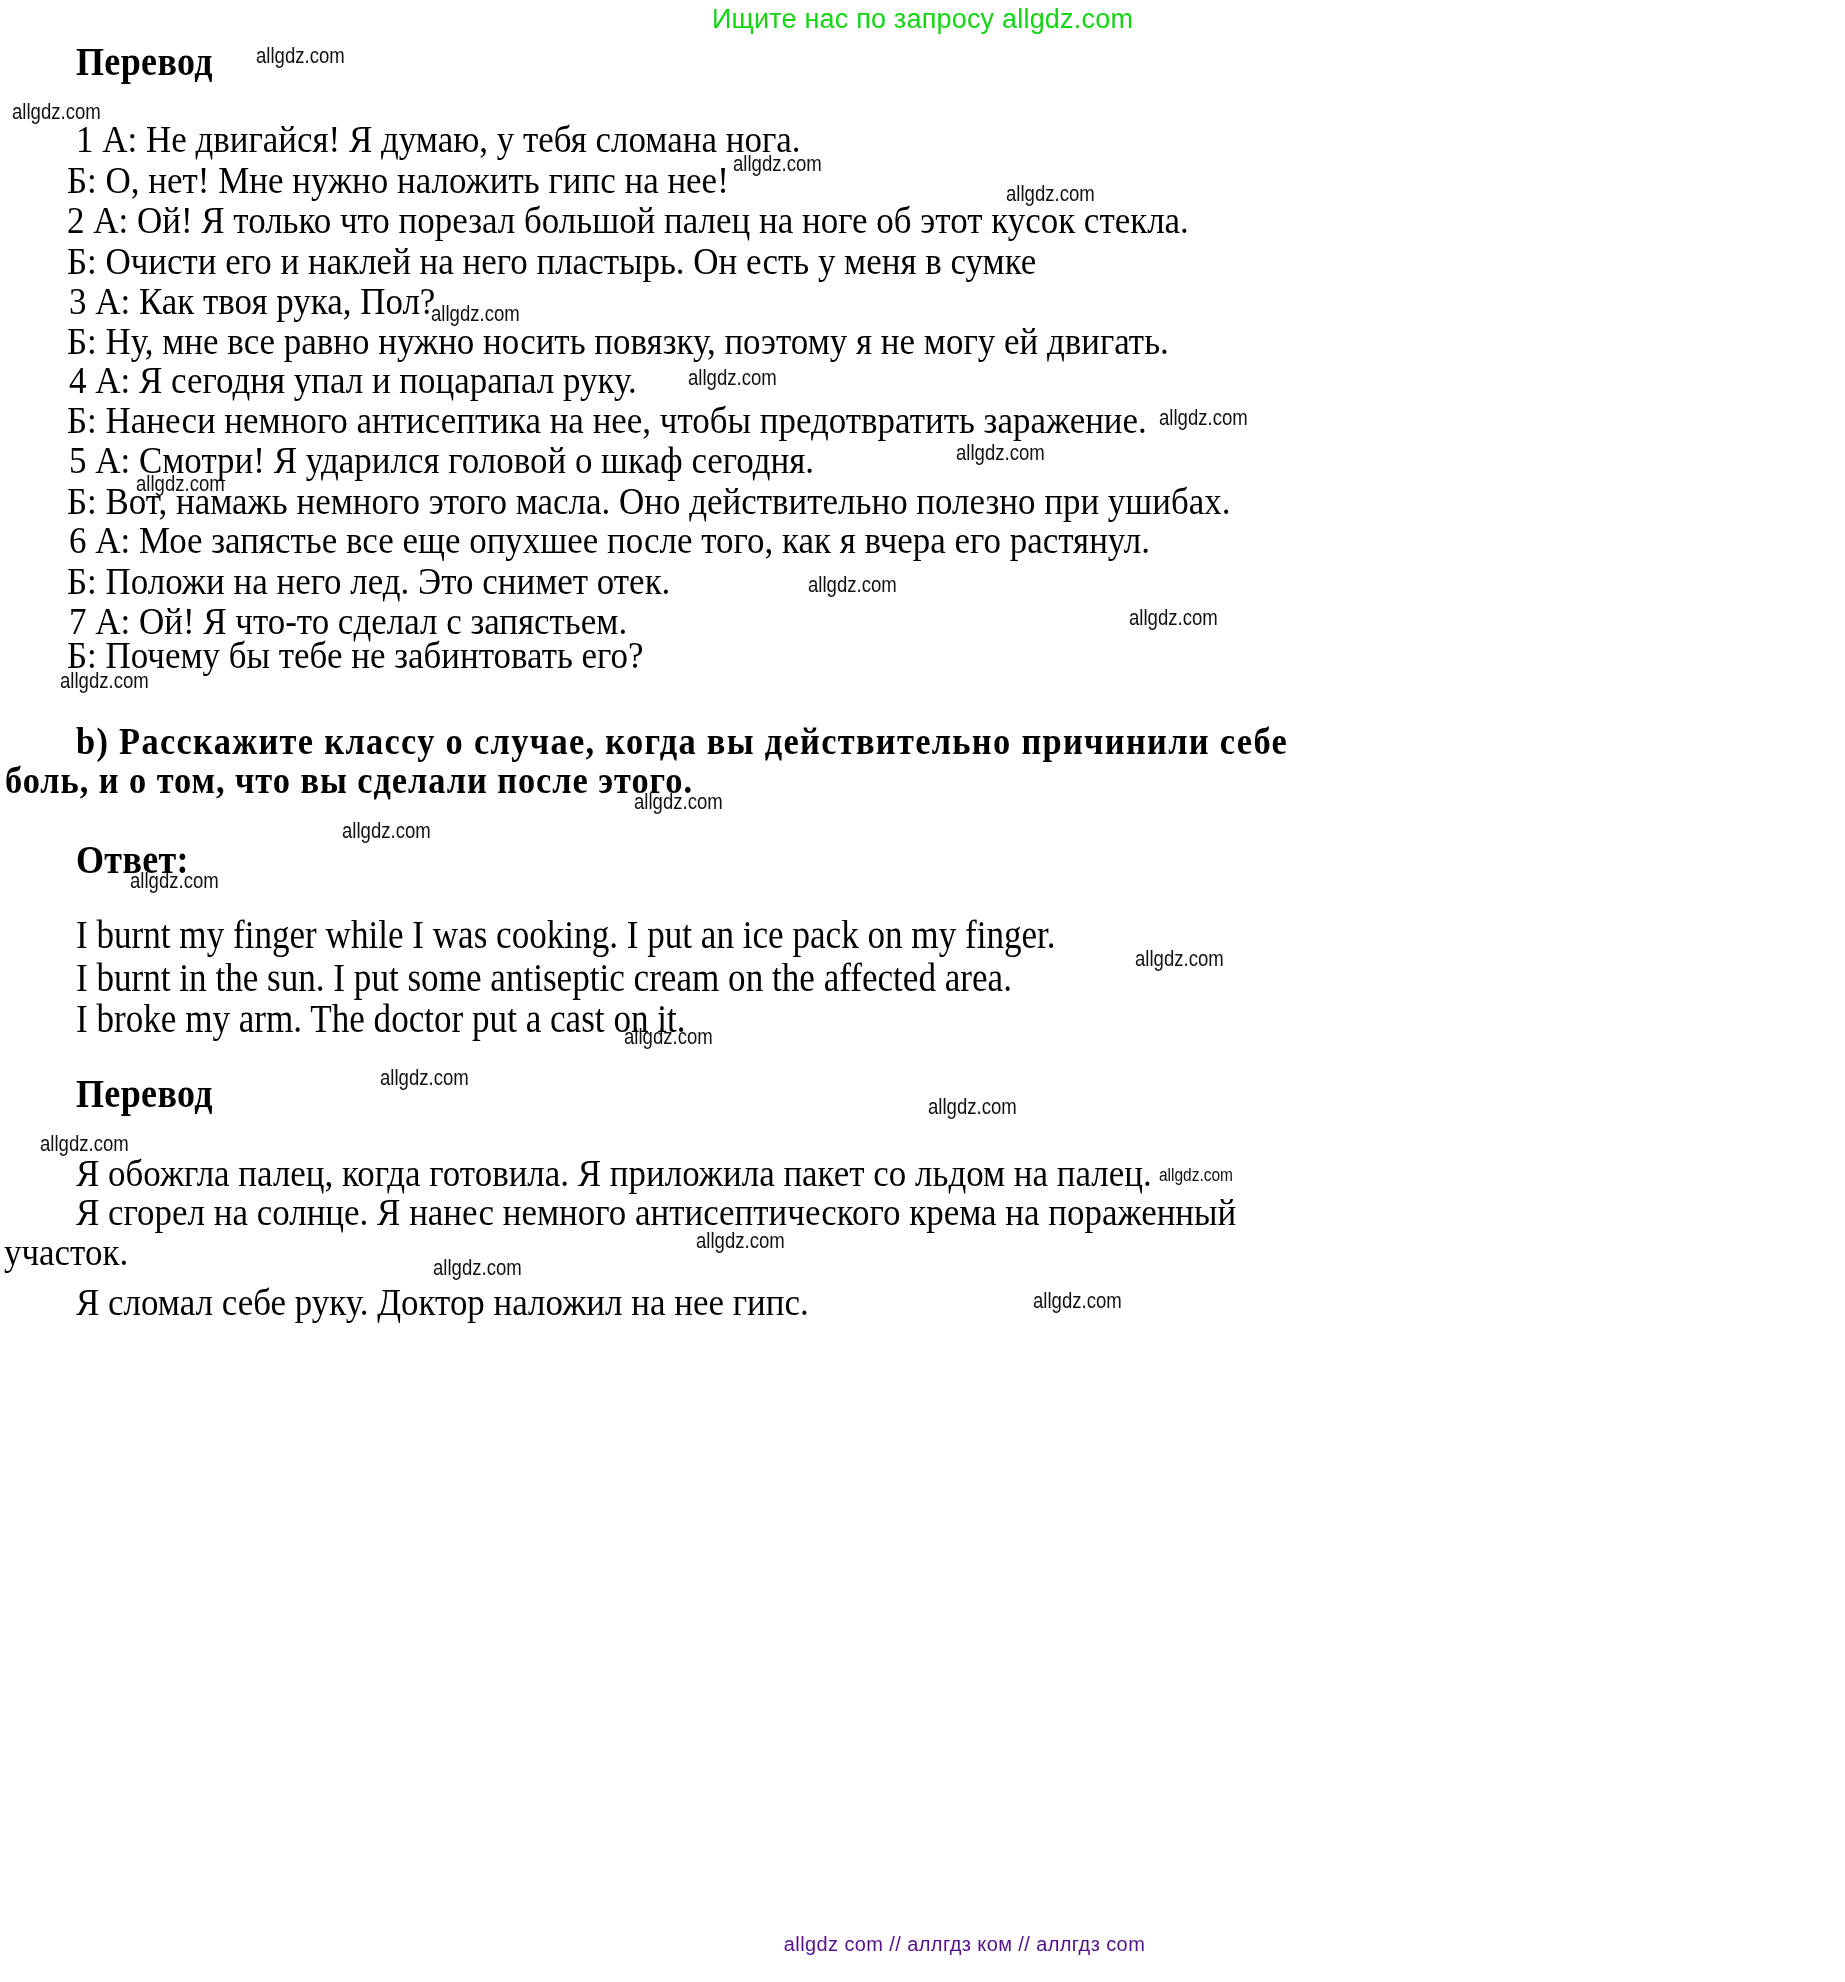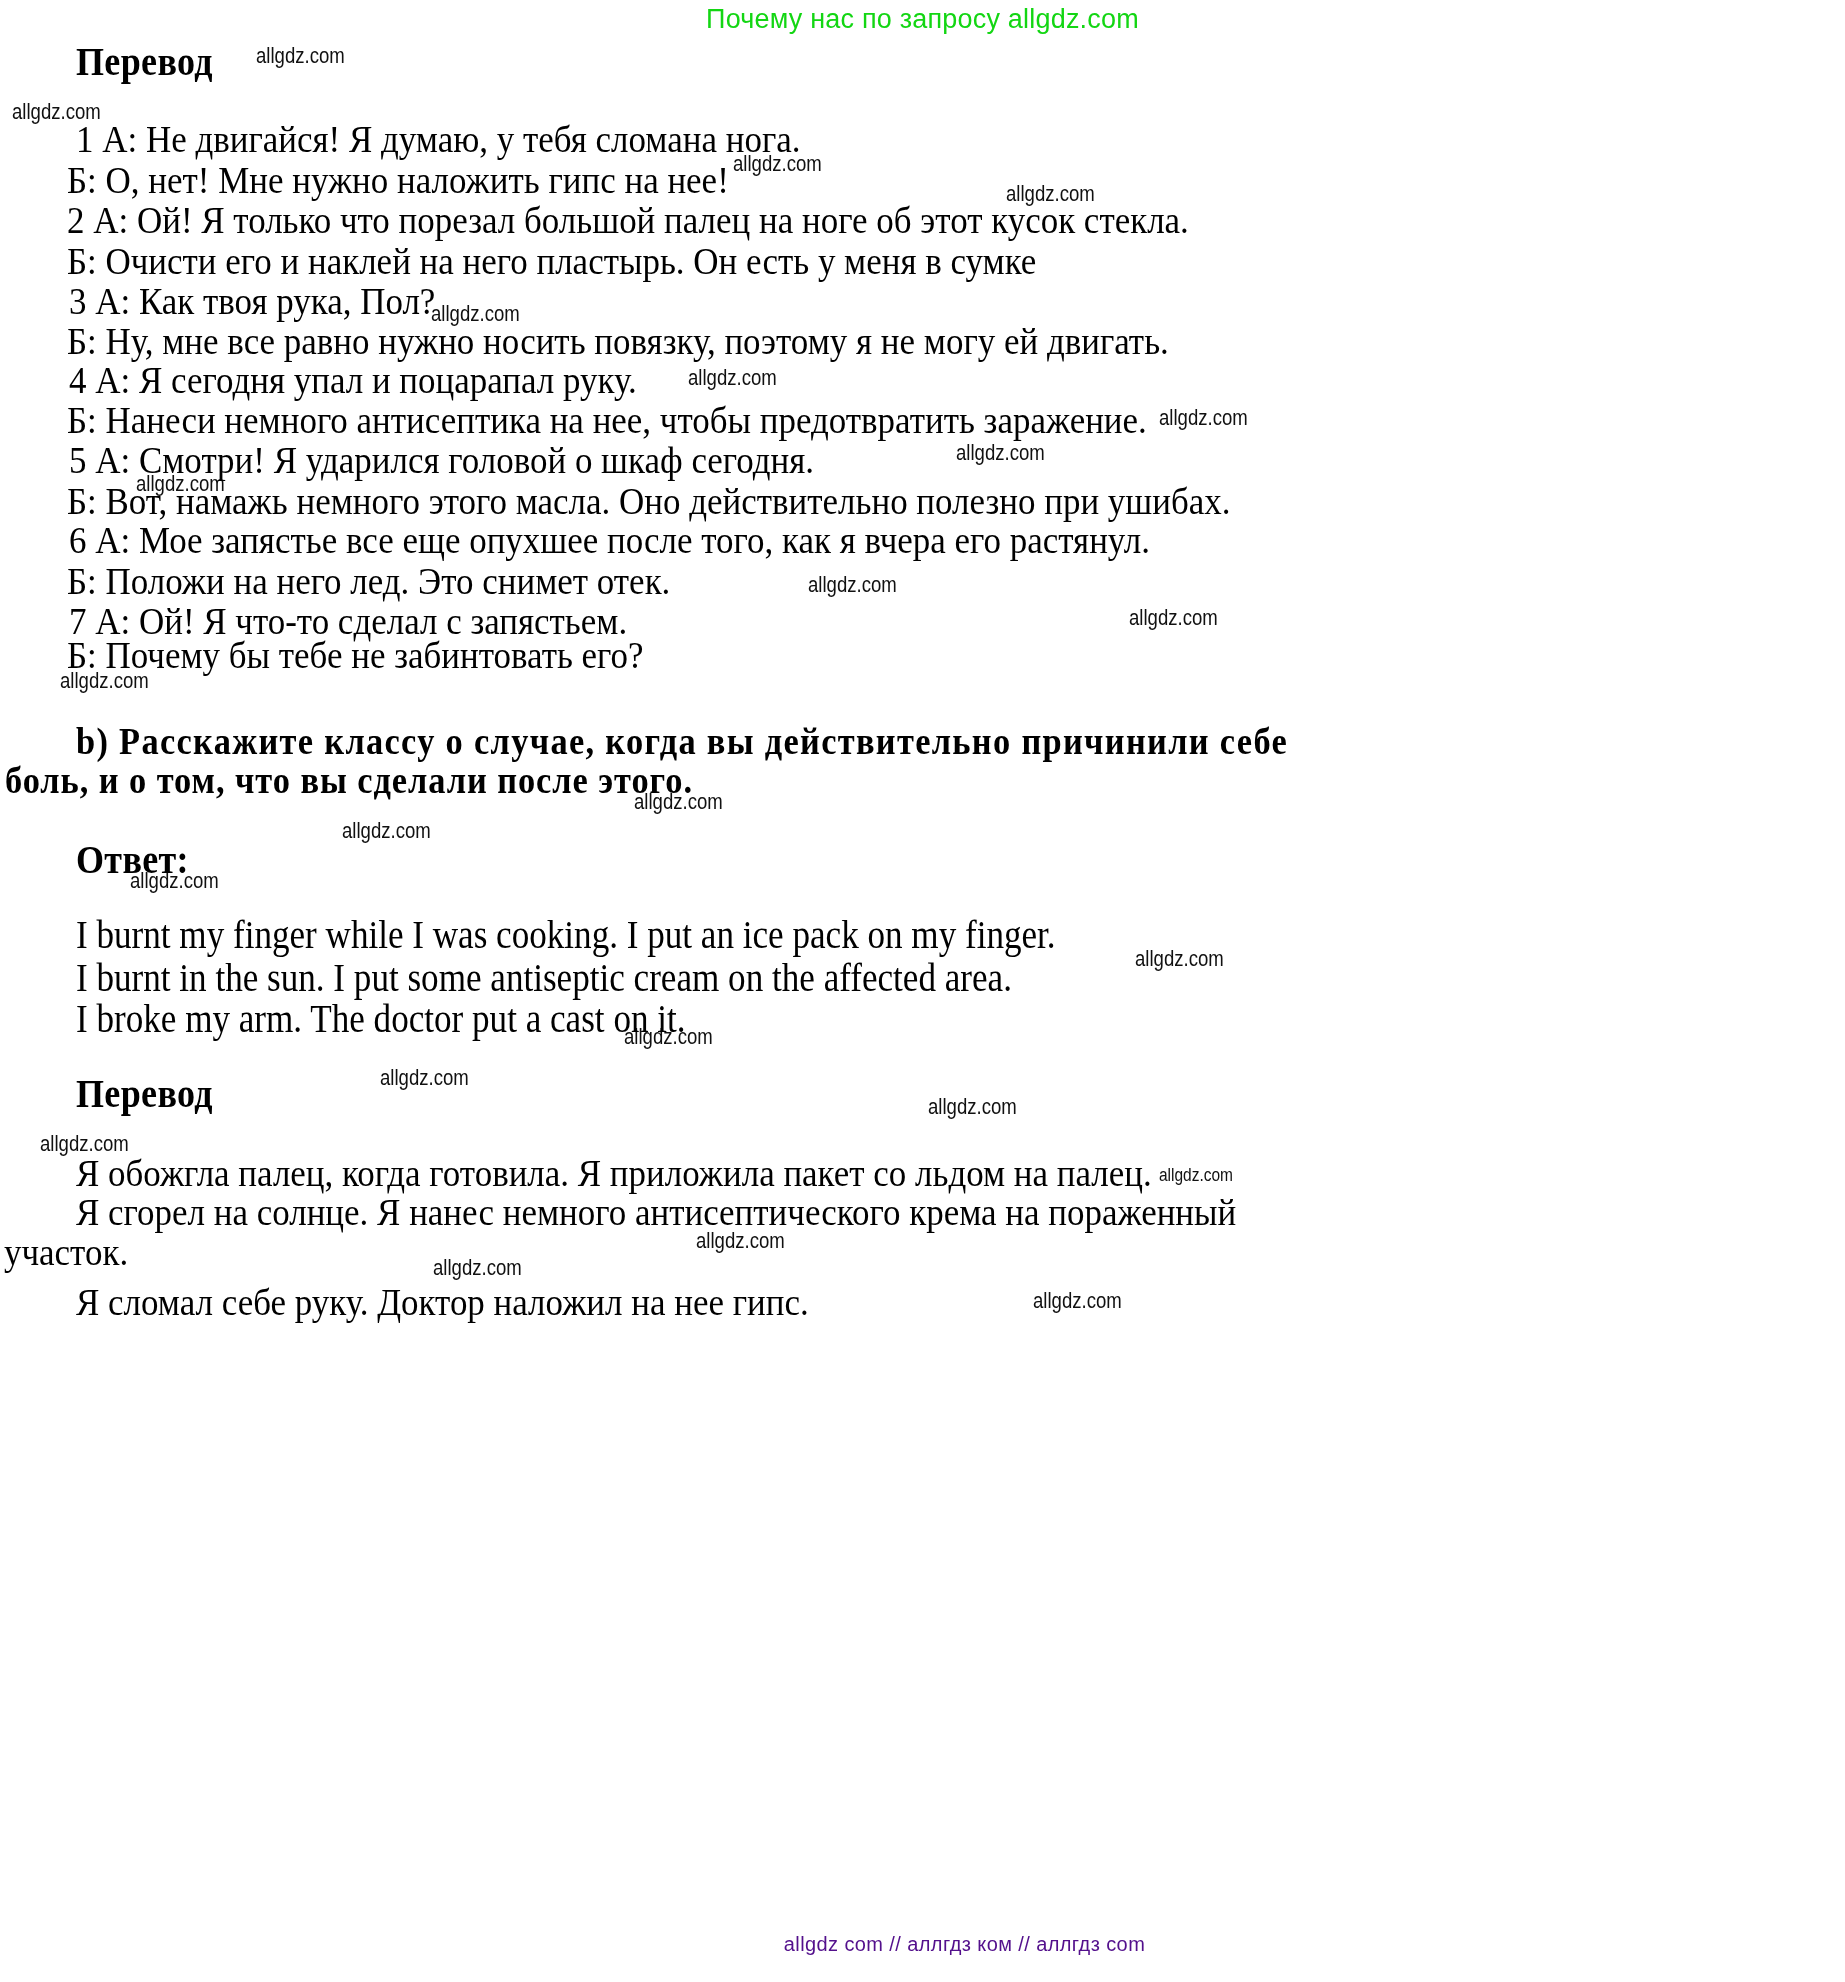--- a/index.html
+++ b/index.html
@@ -93,21 +93,21 @@
     font-size: 20px;
     color: #53108c;
     letter-spacing: 0.4px;
     white-space: nowrap;
     padding-left: 34px;
   }
 </style>
 </head>
 <body>
 
-<div class="promo-banner">Почему нас по запросу allgdz.com</div>
+<div class="promo-banner">Ищите нас по запросу allgdz.com</div>
 
 <div>
   <span class="wm" style="left:256px; top:43px;  font-size:21.6px;">allgdz.com</span>
   <span class="wm" style="left:12px;  top:99px; font-size:21.6px;">allgdz.com</span>
   <span class="wm" style="left:733px; top:151px; font-size:21.6px;">allgdz.com</span>
   <span class="wm" style="left:1006px;top:181px; font-size:21.6px;">allgdz.com</span>
   <span class="wm" style="left:431px; top:301px; font-size:21.6px;">allgdz.com</span>
   <span class="wm" style="left:688px; top:365px; font-size:21.6px;">allgdz.com</span>
   <span class="wm" style="left:1159px;top:405px; font-size:21.6px;">allgdz.com</span>
   <span class="wm" style="left:956px;top:440px; font-size:21.6px;">allgdz.com</span>

